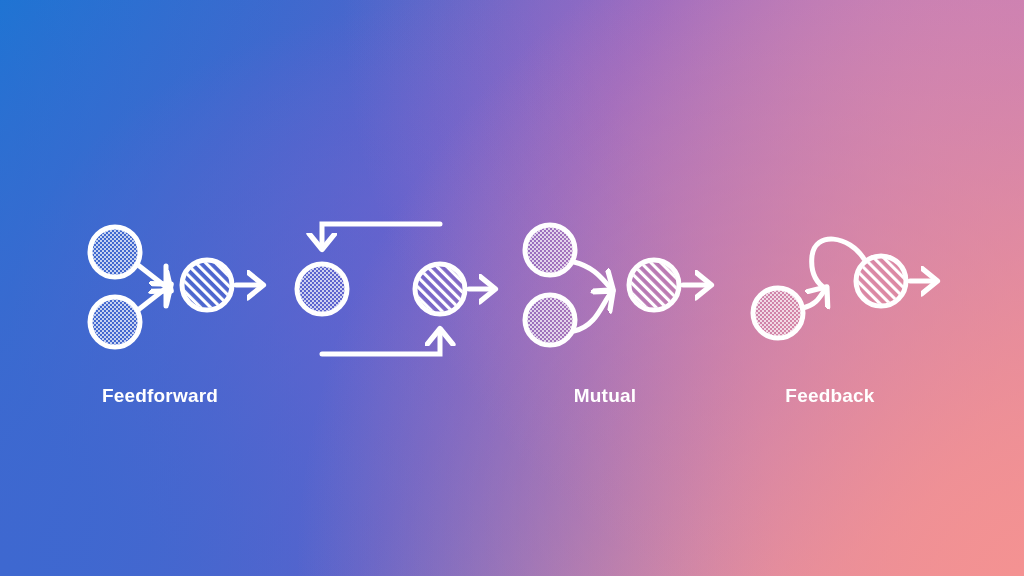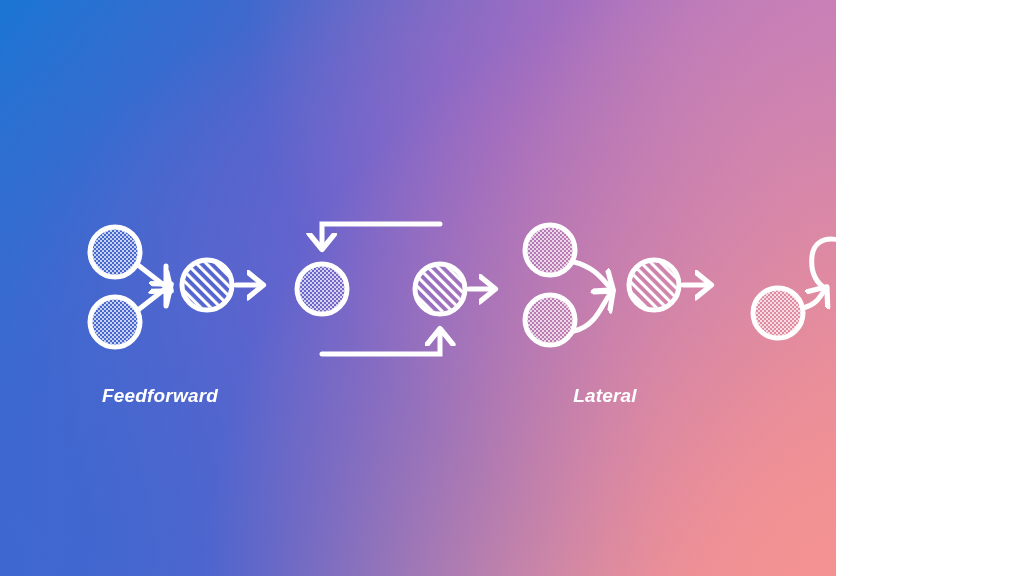--- a/index.html
+++ b/index.html
@@ -7,29 +7,28 @@
     padding: 0;
   }
   body {
     width: 1024px;
     height: 576px;
     overflow: hidden;
     font-family: "Liberation Sans", sans-serif;
   }
   #stage {
     position: relative;
-    width: 836px;
+    width: 1024px;
     height: 576px;
     background:
       radial-gradient(circle at 100% 100%, rgba(244,146,146,1) 0%, rgba(244,146,146,0) 62%),
       radial-gradient(circle at 100% 0%, rgba(196,126,186,1) 0%, rgba(196,126,186,0) 58%),
       radial-gradient(circle at 0% 100%, rgba(62,104,208,1) 0%, rgba(62,104,208,0) 66%),
       radial-gradient(ellipse 70% 80% at 50% 55%, rgba(134,96,206,0.92) 0%, rgba(134,96,206,0) 70%),
       linear-gradient(118deg, #1478d4 0%, #3f69cd 22%, #7a5cc8 50%, #b97fba 74%, #f09192 100%);
-    font-style: italic;
   }
   #stage svg.diagram-canvas {
     position: absolute;
     left: 0;
     top: 0;
     width: 1024px;
     height: 576px;
     display: block;
   }
   .panel-label {
@@ -136,15 +135,16 @@
         <circle cx="778" cy="313" r="25" fill="none" stroke="#ffffff" stroke-width="5"></circle>
       </g>
       <g>
         <circle cx="881" cy="281" r="23" fill="url(#hatchfill)"></circle>
         <circle cx="881" cy="281" r="25" fill="none" stroke="#ffffff" stroke-width="5"></circle>
       </g>
     </g>
   </svg>
 
   <div class="panel-label lbl-ff">Feedforward</div>
-  <div class="panel-label lbl-la">Lateral</div>
+  <div class="panel-label lbl-la">Mutual</div>
+  <div class="panel-label lbl-fb">Feedback</div>
 
 </div>
 
 </body></html>

